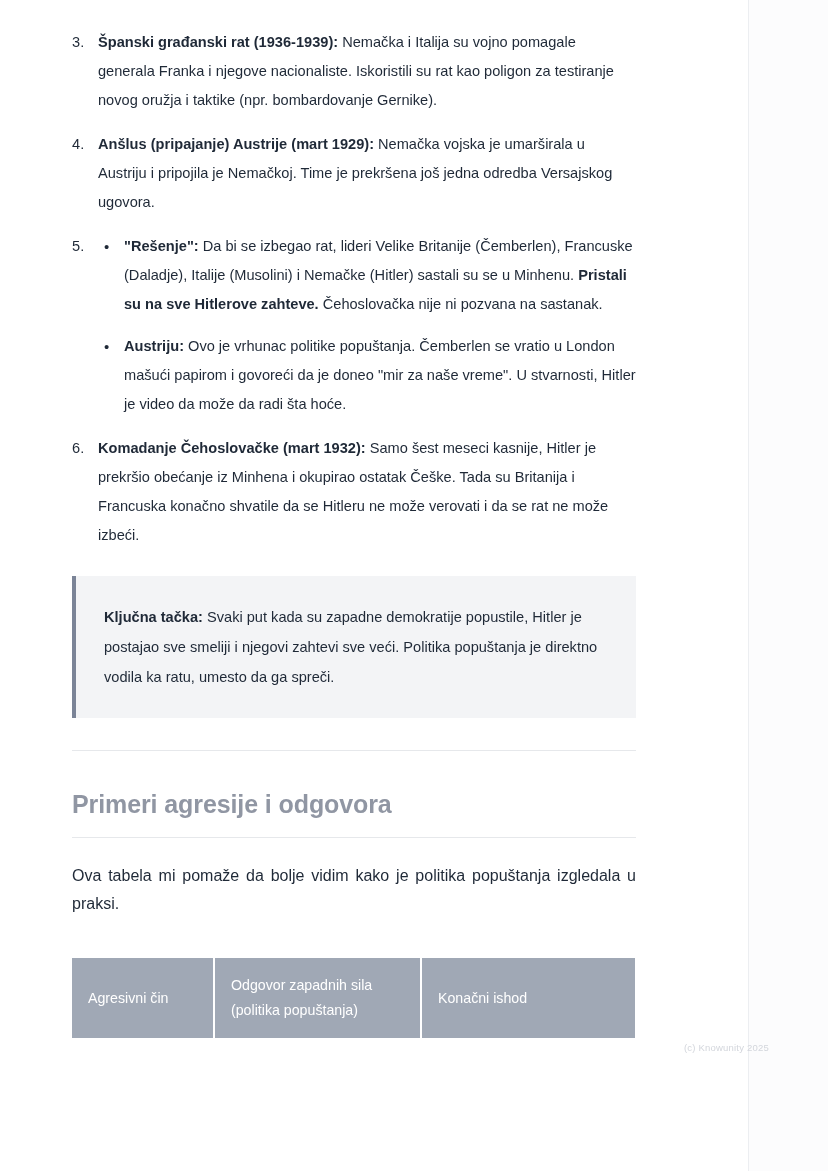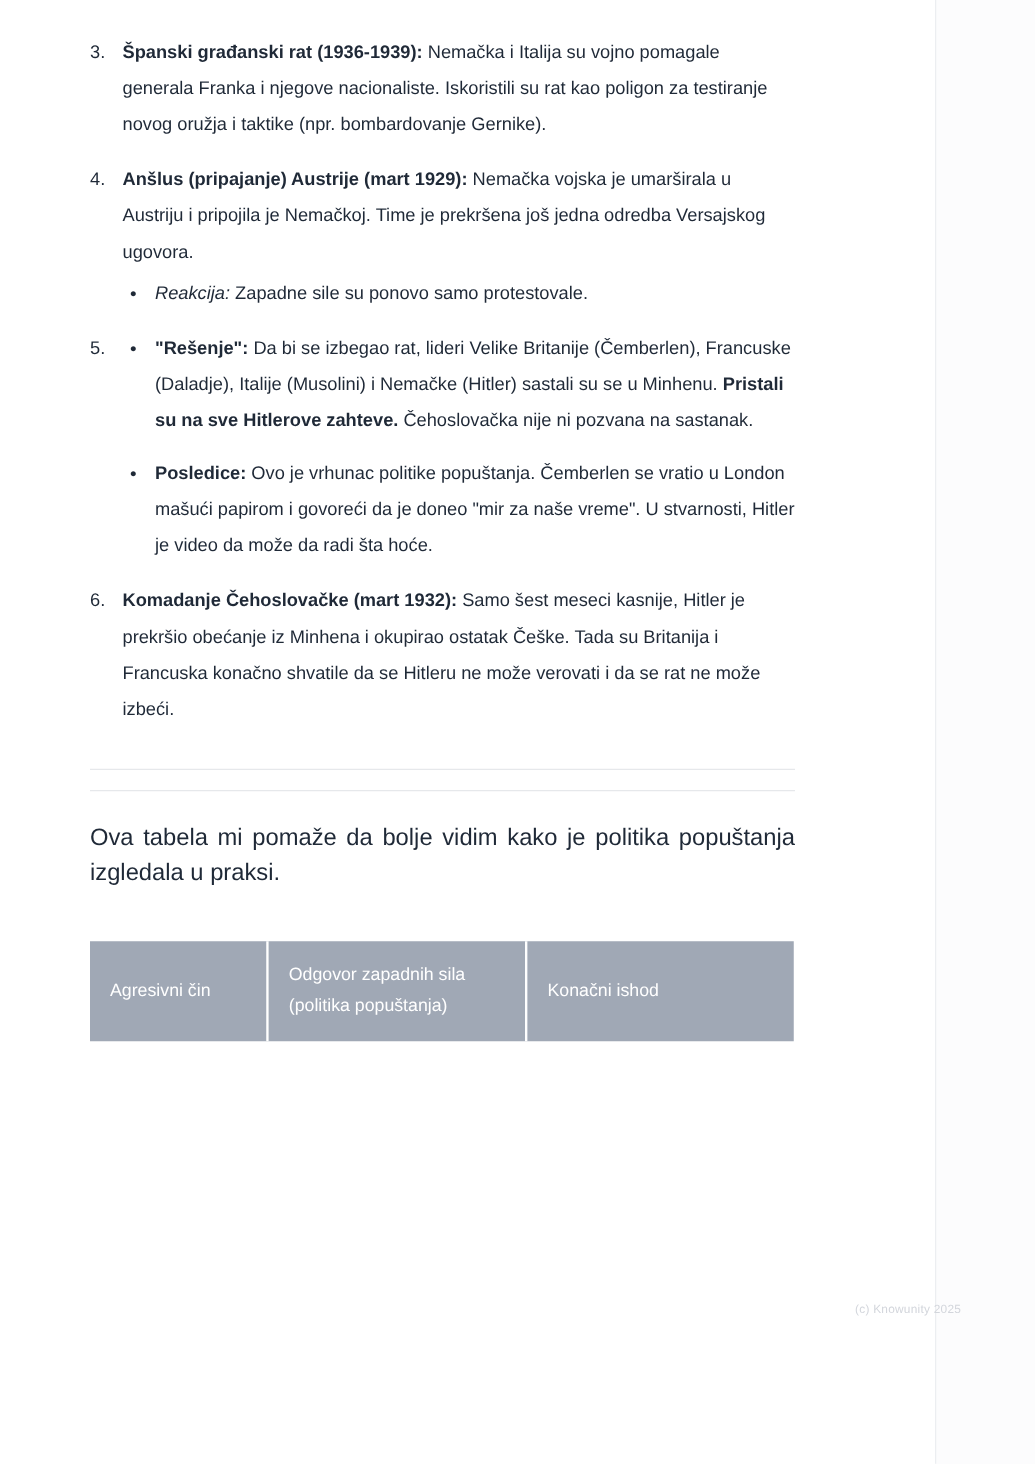--- a/index.html
+++ b/index.html
@@ -123,21 +123,21 @@
   }
   .heading-rule {
     height: 1px;
     background: #e6e8eb;
     margin-top: 16px;
     border: 0;
   }
 
   .intro-para {
     margin: 24px 0 0 0;
-    font-size: 19px;
+    font-size: 16px;
     line-height: 28px;
     text-align: justify;
   }
 
   
   table.data-table {
     margin-top: 40px;
     width: 563px;
     border-collapse: separate;
     border-spacing: 0;
@@ -181,41 +181,42 @@
 <div class="page">
 
   <ol class="main-list">
 
     <li>
       <span class="li-text"><b>Španski građanski rat (1936-1939):</b><span> Nemačka i Italija su vojno pomagale generala Franka i njegove nacionaliste. Iskoristili su rat kao poligon za testiranje novog oružja i taktike (npr. bombardovanje Gernike).</span></span>
     </li>
 
     <li>
       <span class="li-text"><b>Anšlus (pripajanje) Austrije (mart 1929):</b><span> Nemačka vojska je umarširala u Austriju i pripojila je Nemačkoj. Time je prekršena još jedna odredba Versajskog ugovora.</span></span>
-      <ul class="sub-list">
-        <li><span class="sub-em">Reakcija:</span><span> Zapadne sile su ponovo samo protestovale.</span></li>
-      </ul>
     </li>
 
     <li>
       <ul class="sub-list">
         <li><span class="sub-strong">"Rešenje":</span><span> Da bi se izbegao rat, lideri Velike Britanije (Čemberlen), Francuske (Daladje), Italije (Musolini) i Nemačke (Hitler) sastali su se u Minhenu. </span><b>Pristali su na sve Hitlerove zahteve.</b><span> Čehoslovačka nije ni pozvana na sastanak.</span></li>
-        <li><span class="sub-strong">Posledice:</span><span> Ovo je vrhunac politike popuštanja. Čemberlen se vratio u London mašući papirom i govoreći da je doneo "mir za naše vreme". U stvarnosti, Hitler je video da može da radi šta hoće.</span></li>
+        <li><span class="sub-strong">Austriju:</span><span> Ovo je vrhunac politike popuštanja. Čemberlen se vratio u London mašući papirom i govoreći da je doneo "mir za naše vreme". U stvarnosti, Hitler je video da može da radi šta hoće.</span></li>
       </ul>
     </li>
 
     <li>
       <span class="li-text"><b>Komadanje Čehoslovačke (mart 1932):</b><span> Samo šest meseci kasnije, Hitler je prekršio obećanje iz Minhena i okupirao ostatak Češke. Tada su Britanija i Francuska konačno shvatile da se Hitleru ne može verovati i da se rat ne može izbeći.</span></span>
     </li>
 
   </ol>
 
+  <div class="callout">
+    <b>Ključna tačka:</b><span> Svaki put kada su zapadne demokratije popustile, Hitler je postajao sve smeliji i njegovi zahtevi sve veći. Politika popuštanja je direktno vodila ka ratu, umesto da ga spreči.</span>
+  </div>
 
   <hr class="rule">
 
+  <h2 class="section-heading">Primeri agresije i odgovora</h2>
   <hr class="heading-rule">
 
   <p class="intro-para">Ova tabela mi pomaže da bolje vidim kako je politika popuštanja izgledala u praksi.</p>
 
   <table class="data-table">
     <colgroup>
       <col class="c1">
         <col class="c2">
         <col class="c3">
     </colgroup>

